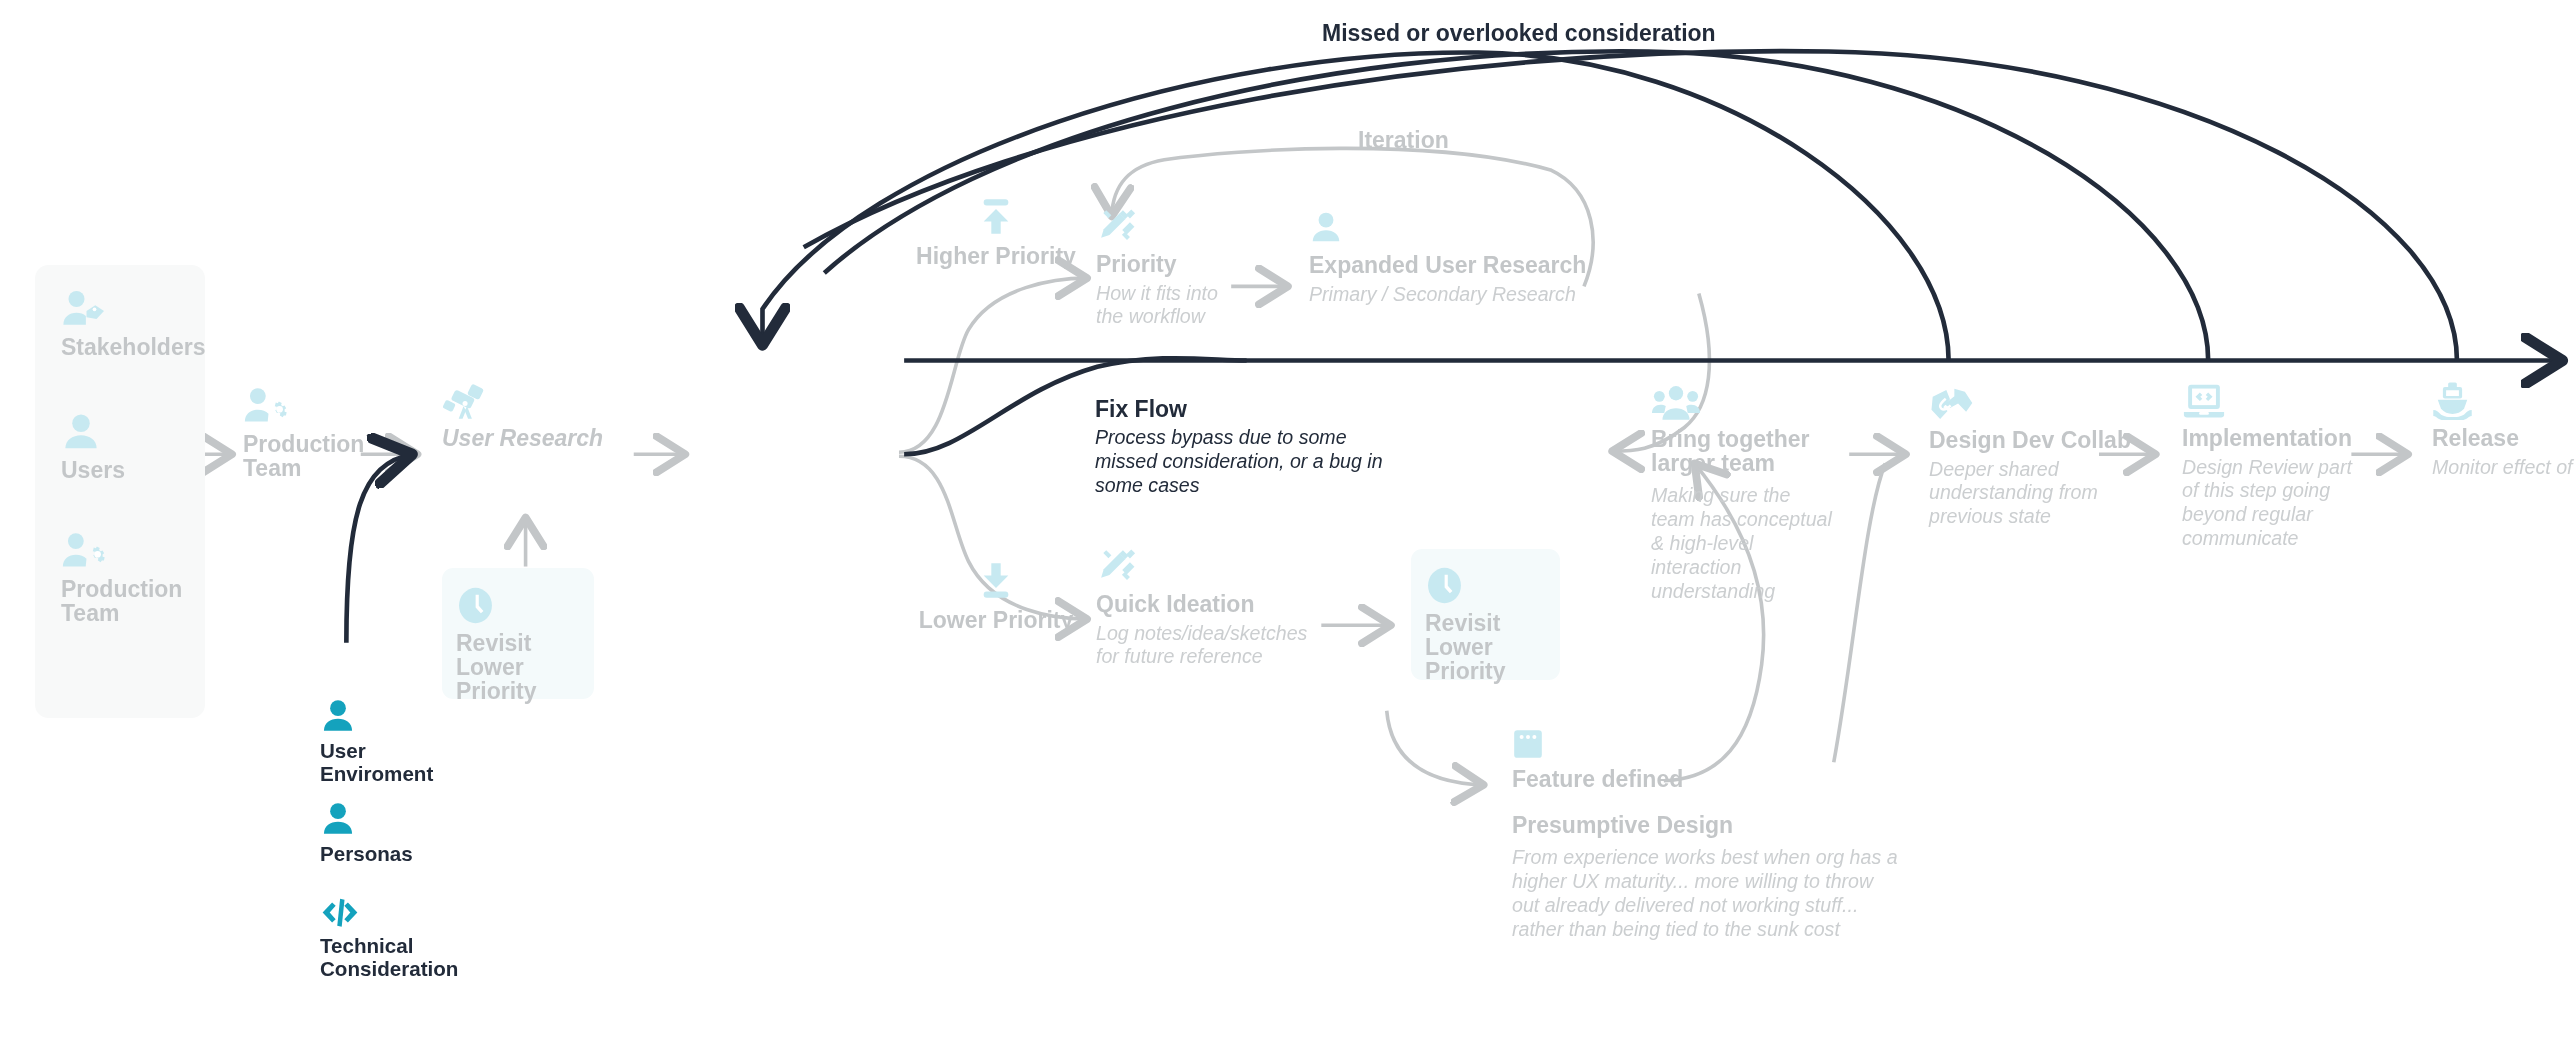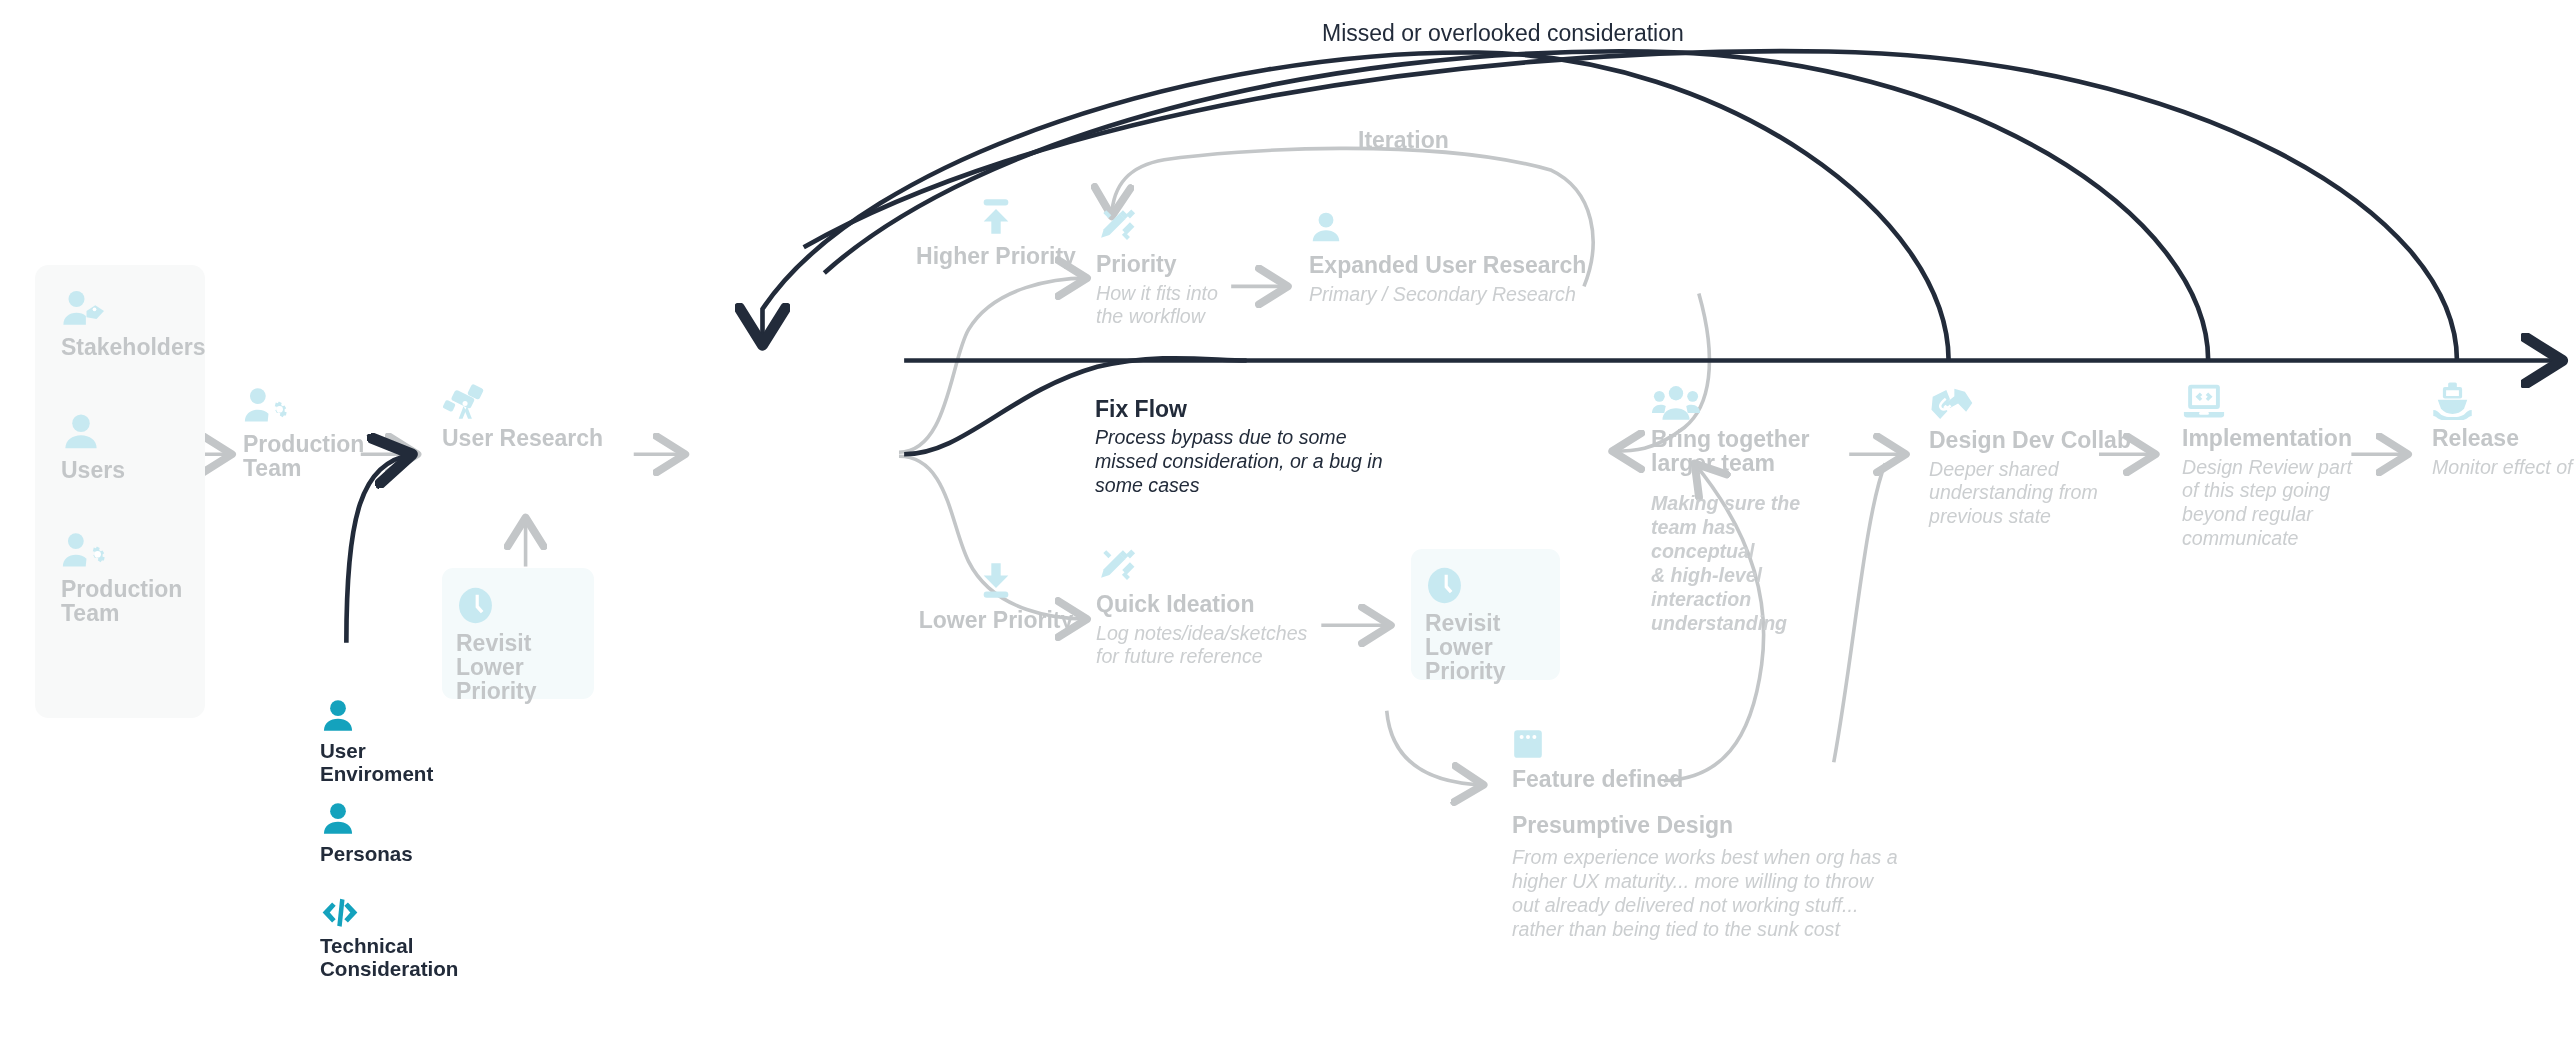--- a/index.html
+++ b/index.html
@@ -8,21 +8,21 @@
   svg.layer{position:absolute;left:0;top:0;width:2673px;height:1045px;overflow:visible;}
   .node{position:absolute;}
   .muted-ttl{color:#c3c6c8;font-size:23px;line-height:1.05;font-weight:bold;}
   .muted-sub{color:#cbced0;font-size:19.6px;line-height:1.22;font-style:italic;}
   .dark-ttl{color:#222b3a;font-size:23px;line-height:1.05;font-weight:bold;}
   .dark-sub{color:#222b3a;font-size:19.6px;line-height:1.22;font-style:italic;}
   .dark-lbl{color:#222b3a;font-size:20.6px;line-height:1.12;font-weight:bold;}
   .panel{position:absolute;background:#f8f9f9;border-radius:13.4px;}
   .chip{position:absolute;background:#f4fafb;border-radius:11.3px;}
   .icon{display:block;}
-  .title-top{position:absolute;color:#222b3a;font-size:23px;font-weight:normal;white-space:nowrap;}
+  .title-top{position:absolute;color:#222b3a;font-size:23px;font-weight:bold;white-space:nowrap;}
 </style>
 </head>
 <body>
 
 <div id="stage">
 
   <svg class="layer" viewBox="0 0 5189 2029">
     <defs>
       <marker id="ahG" markerWidth="12" markerHeight="12" refX="9" refY="6" orient="auto">
         <path d="M1,1 L9,6 L1,11" fill="none" stroke="#c3c6c8" stroke-width="2.2" stroke-linecap="round" stroke-linejoin="round"></path>
@@ -141,21 +141,21 @@
 
   <div class="node" style="left:442px;top:384px;width:196px;">
     <svg class="icon" width="49" height="36" viewBox="0 0 40 30">
       <rect x="22" y="1.5" width="11" height="10" rx="2.2" transform="rotate(26 27.5 6.5)" fill="#c7e9f1"></rect>
       <rect x="8" y="8" width="18" height="9.5" rx="2.2" transform="rotate(26 17 12.7)" fill="#c7e9f1"></rect>
       <rect x="1" y="14.5" width="9" height="7.5" rx="2" transform="rotate(26 5.5 18.2)" fill="#c7e9f1"></rect>
       <path d="M17.5 18.5l-4 10.5h3.2l2.8-7z" fill="#c7e9f1"></path>
       <path d="M20.5 18.5l4 10.5h-3.2l-2.8-7z" fill="#c7e9f1"></path>
       <circle cx="18.8" cy="16.2" r="2.1" fill="#ffffff"></circle>
     </svg>
-    <div class="muted-ttl" style="margin-top:6.2px;">User Research</div>
+    <div class="muted-ttl" style="margin-top:6.2px;font-style:italic;">User Research</div>
   </div>
 
   <div class="chip" style="left:442px;top:568px;width:152px;height:131px;"></div>
   <div class="node" style="left:456px;top:586px;width:129px;">
     <svg class="icon" width="39" height="39" viewBox="0 0 32 32">
       <ellipse cx="16" cy="16" rx="13.5" ry="14.5" fill="#c7e9f1"></ellipse>
       <path d="M16.1 7.2h2.6v9.1l3.8 4.2-2.1 1.9-4.3-4.8z" fill="#ffffff"></path>
     </svg>
     <div class="muted-ttl" style="margin-top:6.2px;white-space:pre-line;">Revisit Lower
 Priority</div>
@@ -256,21 +256,21 @@
     <svg class="icon" width="50" height="37" viewBox="0 0 40 30">
       <circle cx="20" cy="7.5" r="5.8" fill="#c7e9f1"></circle>
       <circle cx="6.5" cy="10" r="4.4" fill="#c7e9f1"></circle>
       <circle cx="33.5" cy="10" r="4.4" fill="#c7e9f1"></circle>
       <path d="M0.5 23.5c0-4.2 3.1-6.7 7-6.7 1.6 0 3 .4 4.2 1.1l-1.2 5.6z" fill="#c7e9f1"></path>
       <path d="M39.5 23.5c0-4.2-3.1-6.7-7-6.7-1.6 0-3 .4-4.2 1.1l1.2 5.6z" fill="#c7e9f1"></path>
       <path d="M9 29c0-6 5-9.4 11-9.4S31 23 31 29z" fill="#c7e9f1"></path>
     </svg>
     <div class="muted-ttl" style="margin-top:6.2px;white-space:pre-line;">Bring together
 larger team</div>
-    <div class="muted-sub" style="margin-top:17px;white-space:pre-line;font-weight:bold;">Making sure the
+    <div class="muted-sub" style="margin-top:9px;white-space:pre-line;">Making sure the
 team has conceptual
 &amp; high-level
 interaction
 understanding</div>
   </div>
 
   <div class="node" style="left:1929px;top:384px;width:180px;">
     <svg class="icon" width="47" height="38" viewBox="0 0 38 30">
       <path d="M20.5 3.5l8.5 2.5 6 9-5 7-6.5-6.5-6.5 3.5-4.5-3 8-6.5z" fill="#c7e9f1"></path>
       <path d="M14 4.5L3 10l-1 10.5 7 7.5 6-6.5-3.5-3 5.5-6.5z" fill="#c7e9f1"></path>

